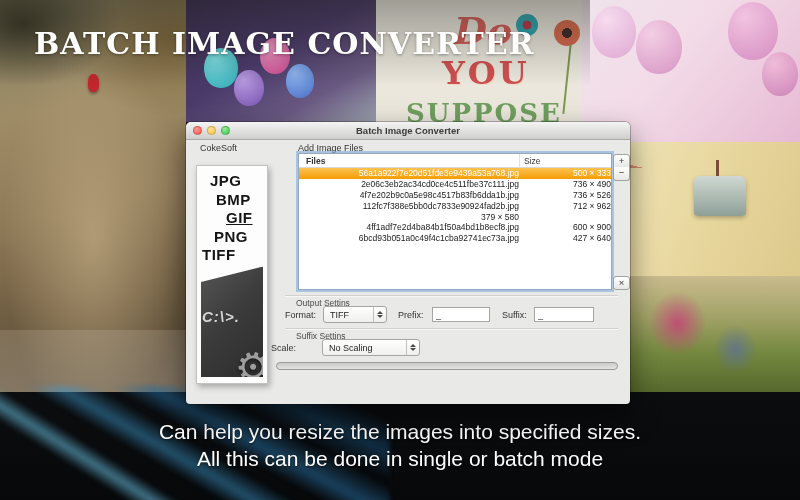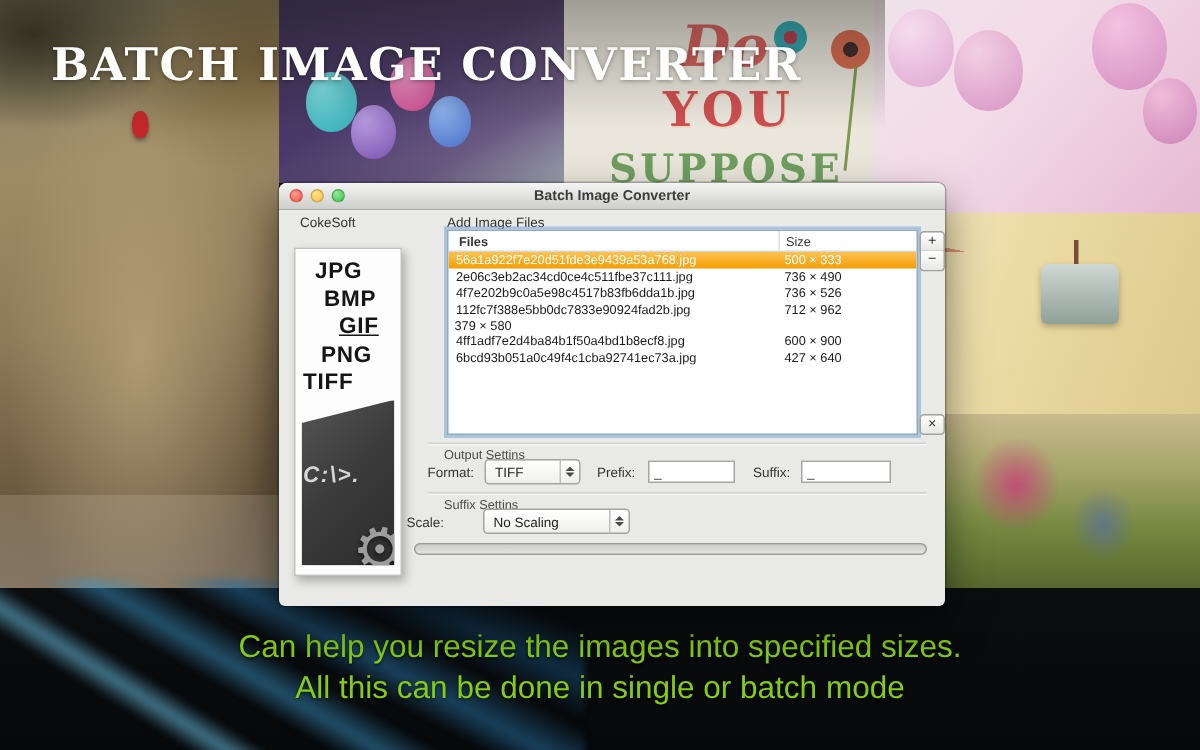--- a/index.html
+++ b/index.html
@@ -54,21 +54,21 @@
   
   .hero-title{position:absolute;left:34px;top:26px;font-family:"DejaVu Serif",serif;font-weight:bold;font-size:30px;letter-spacing:1px;color:#fdfdfb;text-shadow:0 1px 3px rgba(0,0,0,.35);}
   .bottom-bar{position:absolute;left:0;top:392px;width:800px;height:108px;background:linear-gradient(#0b0d0f,#06080a);}
   .streaks{position:absolute;left:-40px;top:-6px;width:430px;height:130px;
     background:
       linear-gradient(32deg,transparent 30%,rgba(110,200,235,.55) 34%,transparent 38%),
       linear-gradient(30deg,transparent 44%,rgba(60,150,200,.5) 49%,transparent 55%),
       linear-gradient(28deg,transparent 58%,rgba(40,110,160,.55) 64%,transparent 72%),
       linear-gradient(26deg,transparent 72%,rgba(25,80,120,.5) 80%,transparent 90%);
     filter:blur(2px);}
-  .caption{position:absolute;left:0;top:418px;width:800px;text-align:center;color:#84cc16;font-size:21px;font-weight:300;line-height:27px;text-shadow:0 1px 2px rgba(0,0,0,.6);}
+  .caption{position:absolute;left:0;top:418px;width:800px;text-align:center;color:#ffffff;font-size:21px;font-weight:300;line-height:27px;text-shadow:0 1px 2px rgba(0,0,0,.6);}
 
   
   .app-window{position:absolute;left:186px;top:122px;width:444px;height:282px;background:#e9e9e7;border-radius:5px 5px 4px 4px;box-shadow:0 12px 28px rgba(0,0,0,.5),0 0 0 1px rgba(0,0,0,.25);}
   .titlebar{position:absolute;left:0;top:0;width:100%;height:17px;background:linear-gradient(#f4f4f4,#cfcfcd);border-bottom:1px solid #a9a9a7;border-radius:5px 5px 0 0;}
   .traffic{position:absolute;left:7px;top:4px;display:flex;gap:5px;}
   .light{width:9px;height:9px;border-radius:50%;border:1px solid rgba(0,0,0,.18);box-sizing:border-box;}
   .lt-close{background:radial-gradient(circle at 35% 30%,#ff9a92,#f85449);}
   .lt-min{background:radial-gradient(circle at 35% 30%,#ffe290,#fdbc40);}
   .lt-zoom{background:radial-gradient(circle at 35% 30%,#9ae99a,#35c649);}
   .window-title{position:absolute;left:0;top:0;width:100%;height:17px;line-height:17px;text-align:center;font-size:9.5px;font-weight:bold;color:#3c3c3c;}
@@ -84,21 +84,21 @@
   .lf1{margin-left:9px;} .lf2{margin-left:15px;} .lf3{margin-left:25px;text-decoration:underline;} .lf4{margin-left:13px;} .lf5{margin-left:1px;}
   .logo-dark{flex:1;margin-top:2px;position:relative;background:linear-gradient(135deg,#565656 0%,#3c3c3c 45%,#2c2c2c 100%);clip-path:polygon(0 14%,100% 0,100% 100%,0 100%);}
   .logo-prompt{position:absolute;left:1px;top:38%;font-weight:bold;font-style:italic;font-size:15px;letter-spacing:1px;color:#d6d6d6;}
   .logo-gear{position:absolute;right:-8px;bottom:-10px;font-size:40px;line-height:40px;color:#9d9d9d;text-shadow:0 2px 3px rgba(0,0,0,.45);transform:rotate(14deg);}
 
   
   .file-table{position:absolute;left:112px;top:31px;width:314px;height:137px;background:#fff;border:1px solid #8fa9c6;box-shadow:0 0 0 2px rgba(122,164,213,.55);box-sizing:border-box;font-size:8.5px;overflow:hidden;}
   .thead{display:grid;grid-template-columns:1fr 92px;height:13px;border-bottom:1px solid #d8d8d8;align-items:center;color:#333;}
   .thead .col-files{padding-left:7px;font-weight:bold;}
   .thead .col-size{border-left:1px solid #e0e0e0;padding-left:4px;height:100%;display:flex;align-items:center;text-align:center;}
-  .trow{display:grid;grid-template-columns:1fr 92px;height:10.8px;align-items:center;color:#1a1a1a;white-space:nowrap;}
+  .trow{display:grid;grid-template-columns:1fr 92px;height:10.8px;align-items:center;color:#1a1a1a;white-space:nowrap;text-align:right;}
   .trow .cell-file{padding-left:5px;overflow:hidden;}
   .trow .cell-size{padding-left:4px;}
   .trow.selected{background:linear-gradient(#fdc252,#f59d04);color:#fff;}
 
   .sq-btn{position:absolute;width:17px;height:14px;background:linear-gradient(#ffffff,#e7e7e5);border:1px solid #a2a2a0;border-radius:3px;box-sizing:border-box;font-size:9.5px;line-height:11px;text-align:center;color:#333;cursor:default;}
   .btn-add{left:427px;top:32px;border-radius:3px 3px 0 0;}
   .btn-remove{left:427px;top:45px;border-top:none;border-radius:0 0 3px 3px;}
   .btn-clear{left:427px;top:154px;}
 
   

